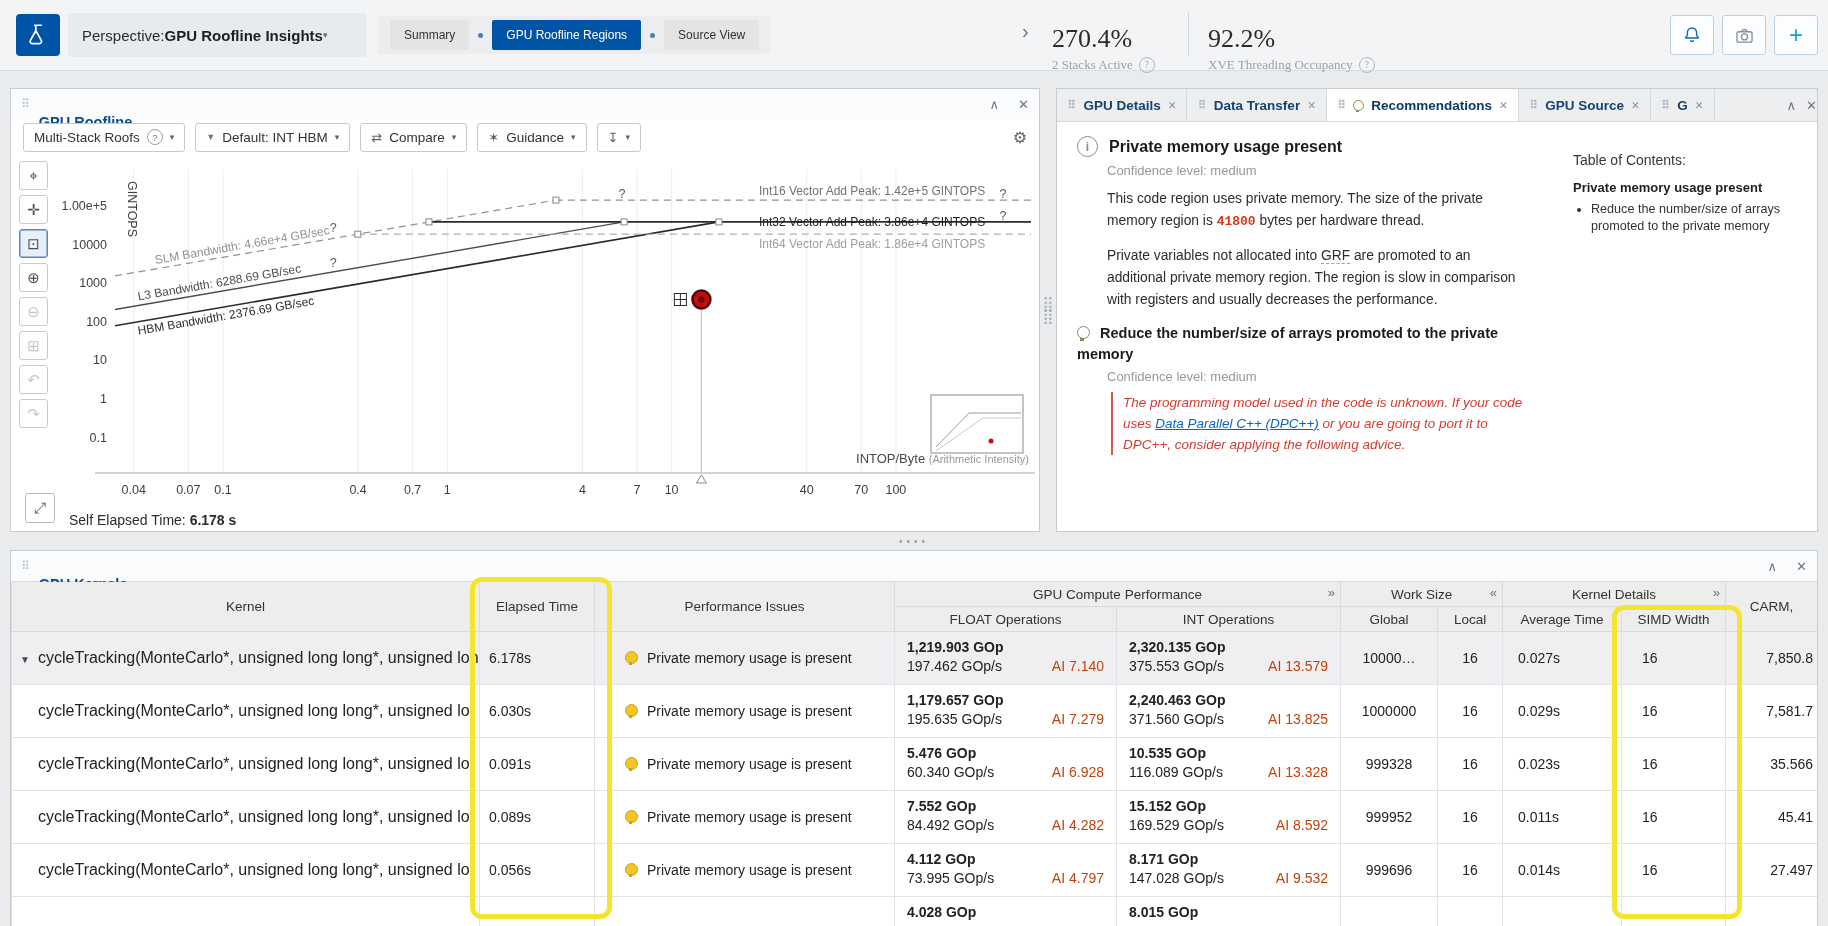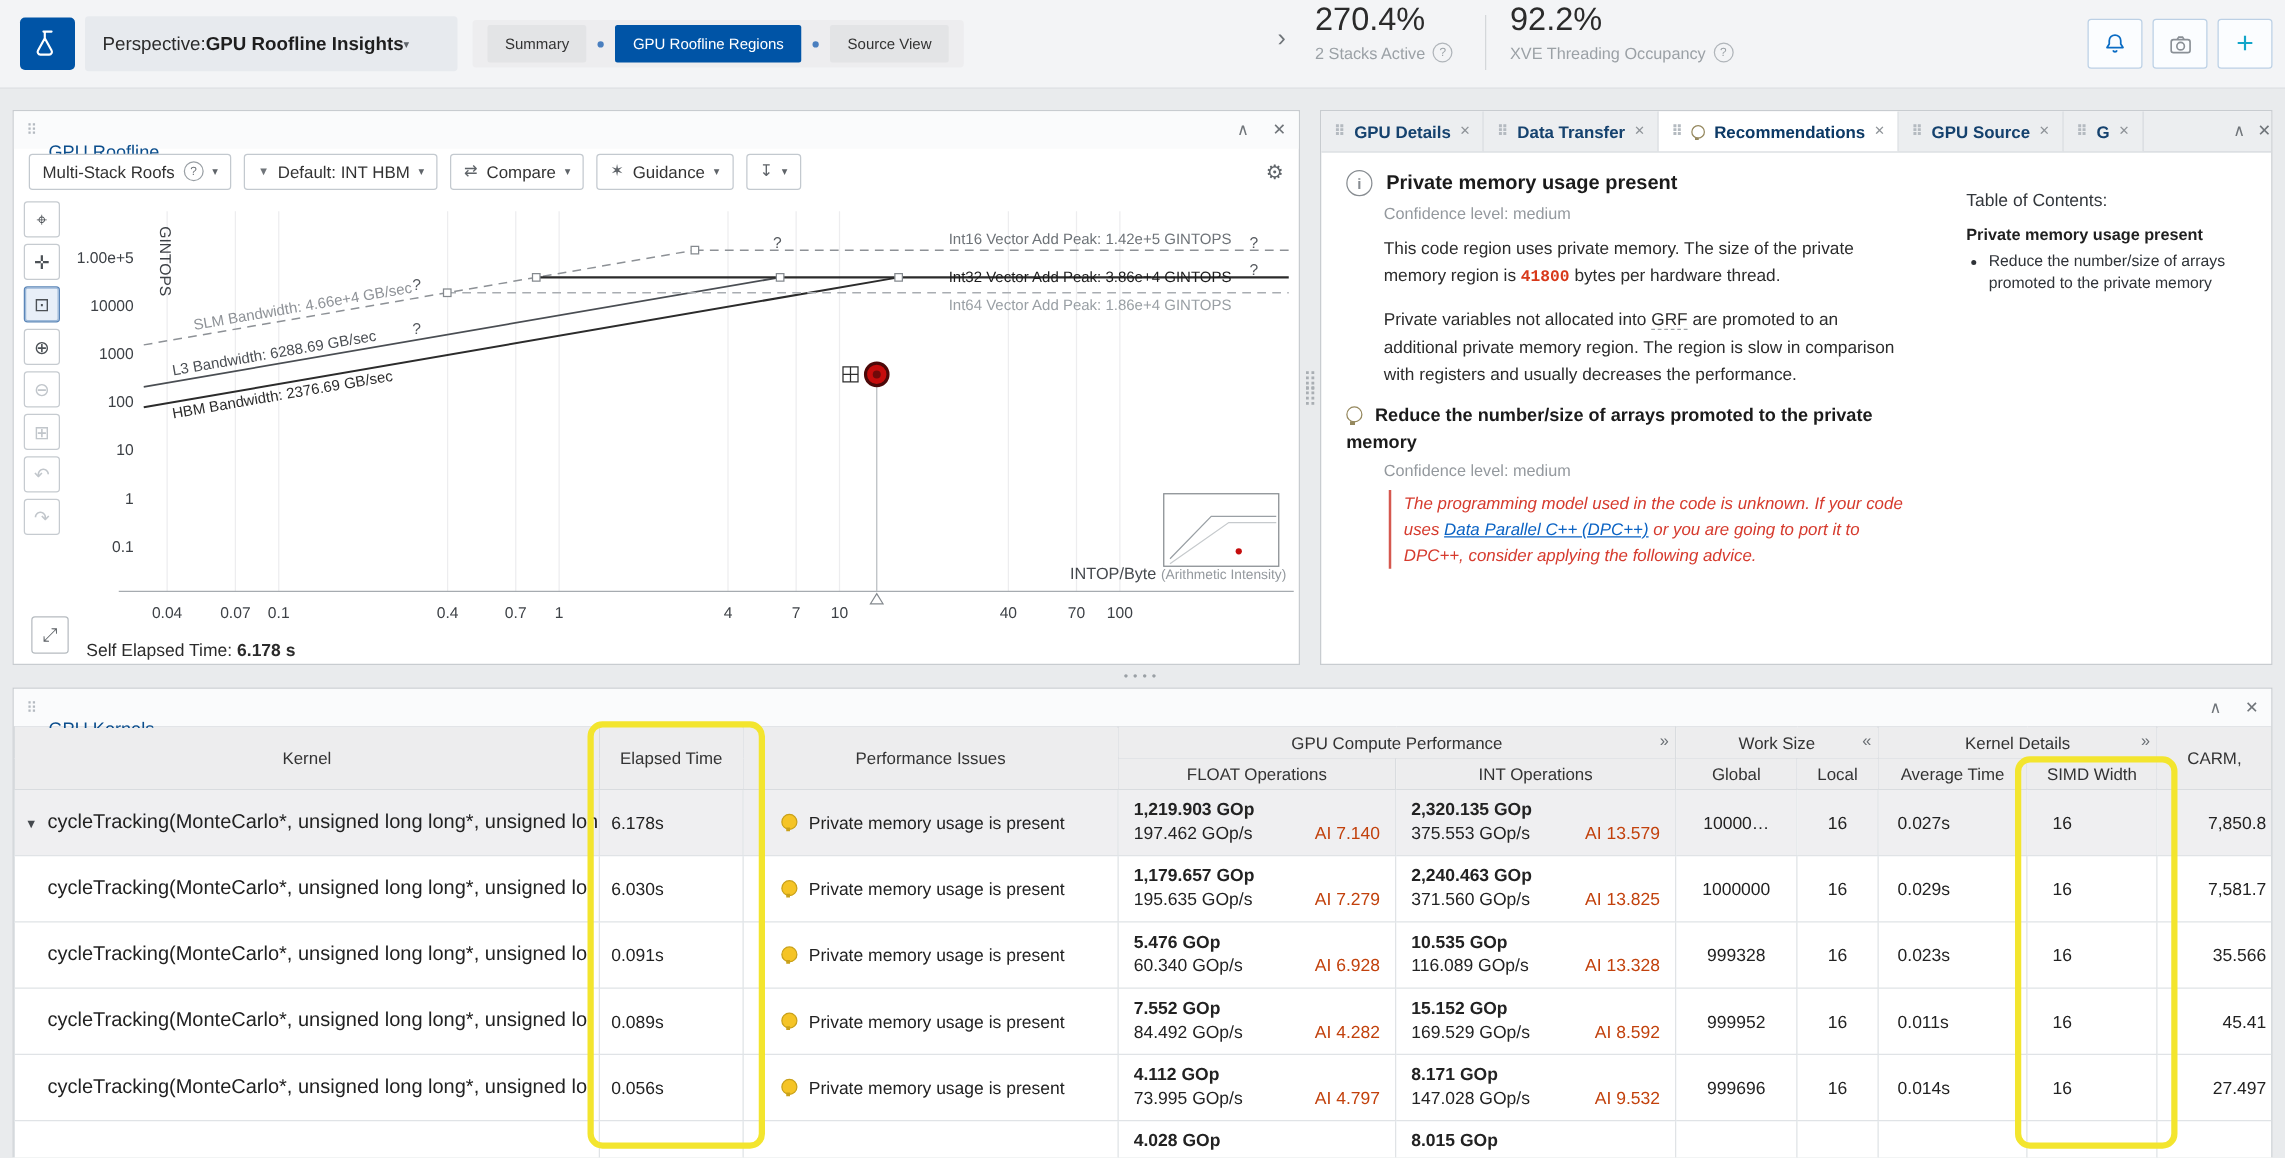--- a/index.html
+++ b/index.html
@@ -14,39 +14,39 @@
          display:flex;align-items:center;gap:0;padding:0 14px;font-size:15px;cursor:pointer;}
   .persp .pval{font-weight:700;color:#1e1e1e;}
   .caret{font-size:9px;color:#5f6469;}
   #toptabs{position:absolute;left:378px;top:16px;height:38px;display:flex;align-items:center;gap:9px;
            background:#ededef;padding:0 12px;border-radius:3px;}
   .toptab{height:30px;display:flex;align-items:center;padding:0 14px;font-size:12px;color:#333;background:#e3e4e6;
           border-radius:2px;cursor:pointer;white-space:nowrap;}
   .toptab.active{background:#0054a6;color:#fff;}
   .tabdot{width:5px;height:5px;border-radius:50%;background:#4a7fbf;}
   .mchev{position:absolute;left:1022px;top:20px;font-size:20px;color:#70757a;cursor:pointer;}
-  .metric{position:absolute;top:0;}
+  .metric{position:absolute;top:24px;font-family:Liberation Serif, serif;}
   #m1{left:1052px;} #m2{left:1208px;}
   .mval{font-size:26px;color:#2b2b2b;}
   .mlab{font-size:13px;color:#9ba1a6;margin-top:3px;display:flex;align-items:center;gap:6px;}
   .qm{width:14px;height:14px;border:1px solid #b0b5ba;border-radius:50%;font-size:9.5px;color:#9ba1a6;
       display:inline-flex;align-items:center;justify-content:center;flex:none;}
   .mdivider{position:absolute;left:1188px;top:12px;width:1px;height:44px;background:#d4d7da;}
   .topbtns{position:absolute;right:10px;top:15px;display:flex;gap:8px;}
   .tbtn{width:42px;height:38px;border:1px solid #bcd0e5;background:#fbfdff;border-radius:3px;
         display:flex;align-items:center;justify-content:center;cursor:pointer;}
   .tbtn.plus{color:#12a5c9;font-size:24px;font-weight:400;}
 
   
   .panel{position:absolute;background:#fff;border:1px solid #c8ccd0;box-sizing:border-box;overflow:hidden;}
   #roofpanel{left:10px;top:88px;width:1030px;height:444px;}
   #rightpanel{left:1056px;top:88px;width:762px;height:444px;}
   #kernelpanel{left:10px;top:550px;width:1808px;height:378px;}
   .phead{height:30px;display:flex;align-items:center;gap:9px;padding:0 10px;background:#fafbfc;}
-  .ptitle{color:#0a4d8c;font-weight:400;font-size:14.5px;margin-top:35px;}
+  .ptitle{color:#0a4d8c;font-weight:700;font-size:14.5px;margin-top:35px;}
   .phspacer{flex:1;}
   .pctl{color:#70757a;font-size:13px;cursor:pointer;margin-left:10px;}
   .grip{color:#b4bac0;font-size:12px;font-family:"DejaVu Sans",sans-serif;}
 
   
   .rtoolbar{display:flex;align-items:center;gap:10px;padding:5px 12px;height:36px;box-sizing:border-box;}
   .rtbtn{height:27px;border:1px solid #c3c9cf;background:#fff;border-radius:3px;display:flex;align-items:center;
          padding:0 10px;font-size:13.5px;color:#333;gap:7px;cursor:pointer;white-space:nowrap;}
   .qbadge{width:14px;height:14px;border:1px solid #9aa0a5;border-radius:50%;font-size:9.5px;color:#70757a;
           display:inline-flex;align-items:center;justify-content:center;}

